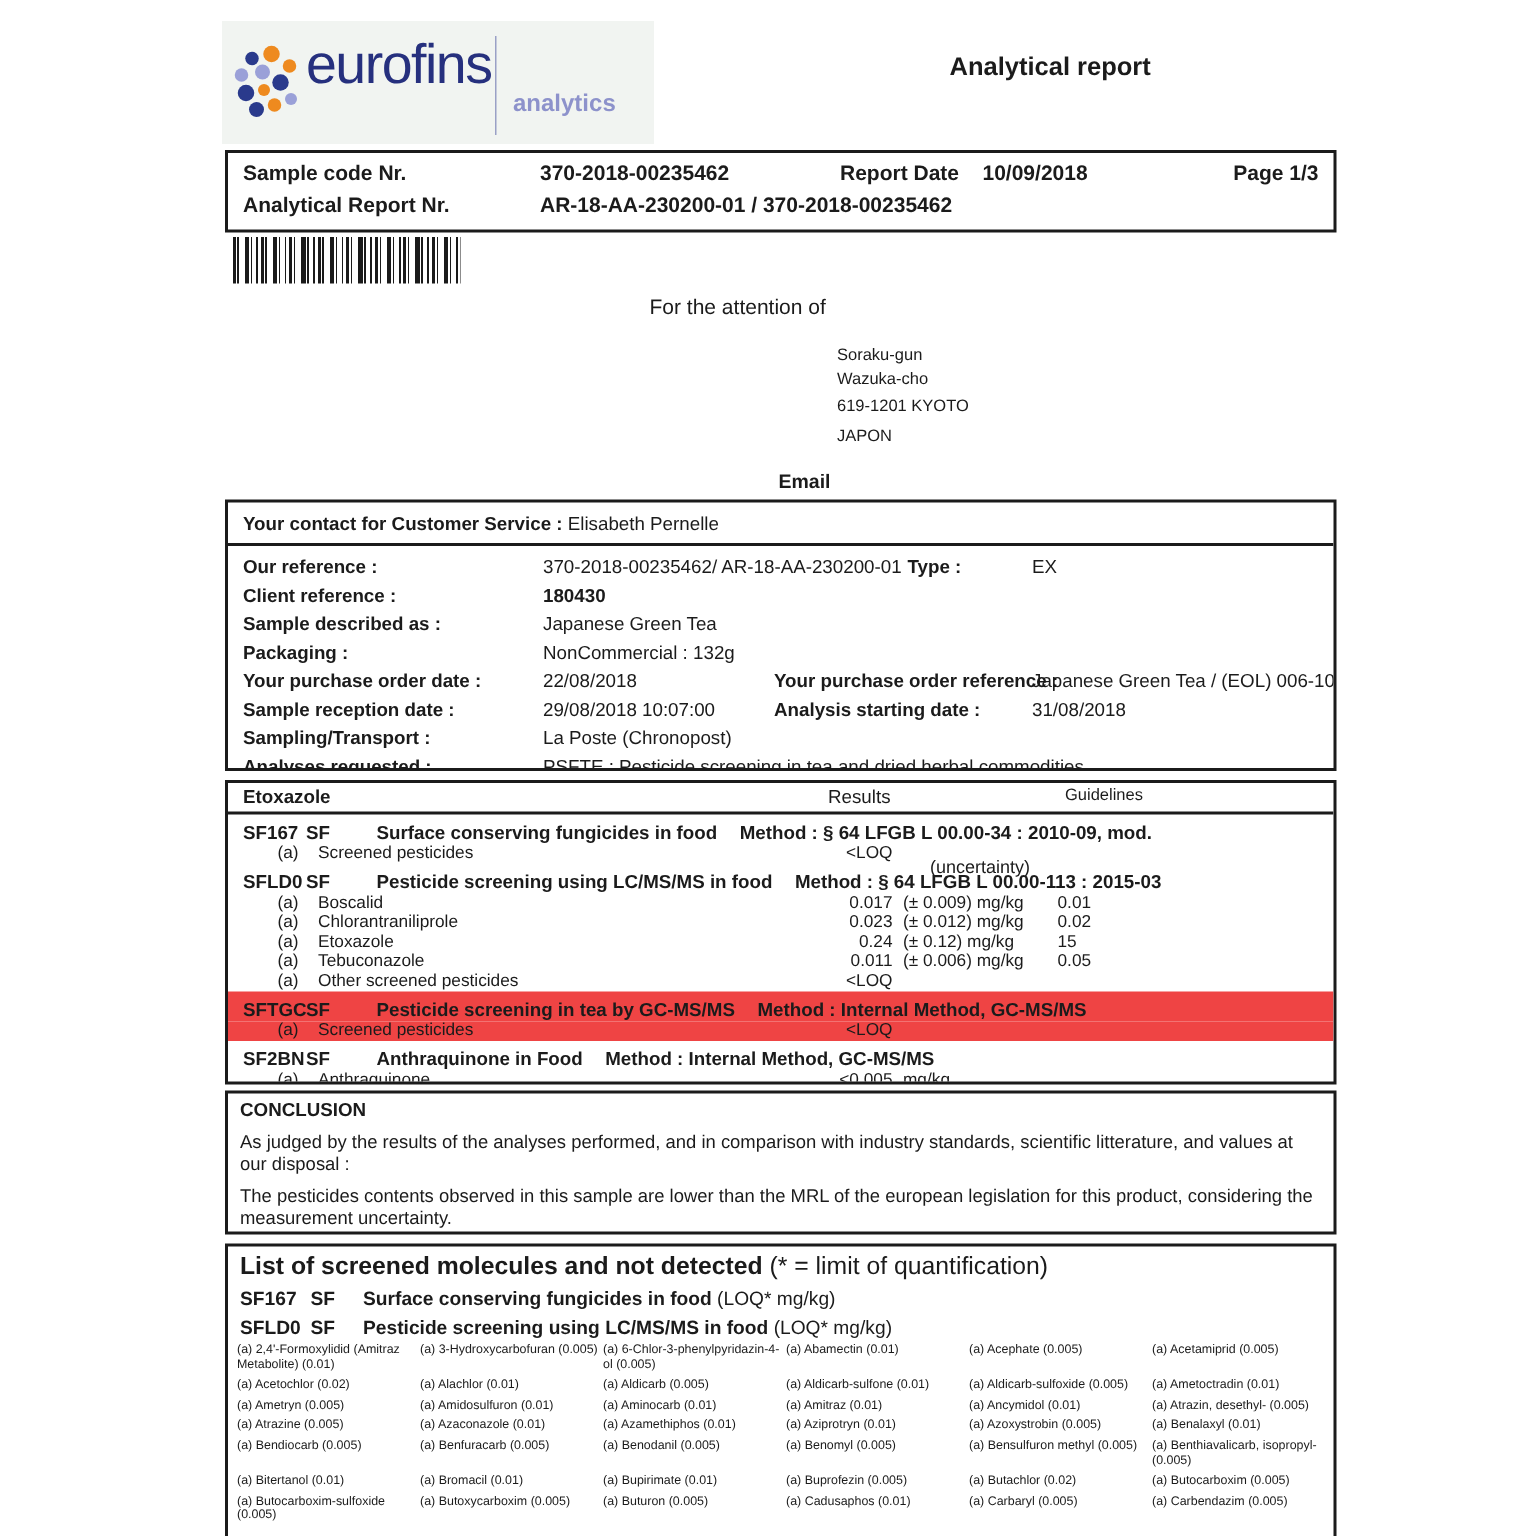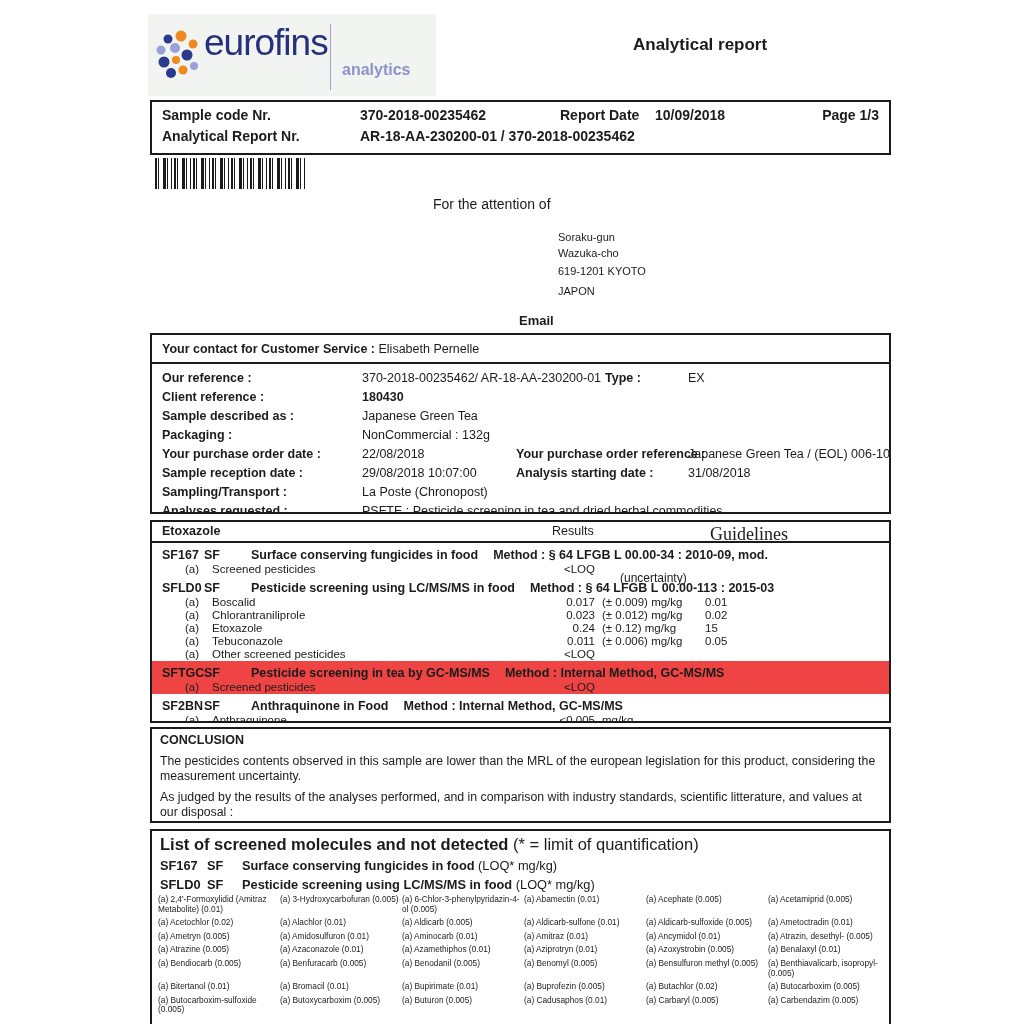--- a/index.html
+++ b/index.html
@@ -53,21 +53,21 @@
   .cb-label2{position:absolute;left:364px;font-weight:bold;}
   .cb-label2.far{left:453px;}
   .cb-value2{position:absolute;left:536px;}
 
   
   .results-box{position:absolute;left:150px;top:520px;width:737px;height:199px;border:2px solid #1b1b1b;overflow:hidden;}
   .rt-header{position:relative;height:17px;border-bottom:2px solid #1b1b1b;padding-top:2px;}
   .rt-title{position:absolute;left:10px;font-size:12.5px;font-weight:bold;}
   .rt-results{position:absolute;left:400px;font-size:12.5px;}
   .rt-unclbl{position:absolute;left:468px;font-size:12px;top:5px;margin-top:44px;}
-  .rt-guidelines{position:absolute;left:558px;font-size:18px;font-family:Liberation Serif, serif;}
+  .rt-guidelines{position:absolute;left:558px;font-size:11px;}
   .rt-sec{position:relative;height:15px;padding:5px 0 0 10px;font-size:12.5px;font-weight:bold;white-space:nowrap;}
   .rt-code{display:inline-block;width:42px;}
   .rt-lab{display:inline-block;width:47px;}
   .rt-method{margin-left:15px;}
   .rt-row{position:relative;height:13px;font-size:11.5px;}
   .rt-prefix{position:absolute;left:33px;}
   .rt-analyte{position:absolute;left:60px;}
   .rt-value{position:absolute;left:393px;width:50px;text-align:right;}
   .rt-unc{position:absolute;left:450px;}
   .rt-guide{position:absolute;left:553px;}
@@ -250,22 +250,22 @@
           <span class="rt-analyte">Anthraquinone</span>
           <span class="rt-value">&lt;0.005</span>
           <span class="rt-unc">mg/kg</span>
         </div>
       </div>
   </div>
 
   <div class="conclusion-box">
     <div class="c-title">CONCLUSION</div>
     <div class="c-paras" id="conclusion-paras">
+        <div class="c-para">As judged by the results of the analyses performed, and in comparison with industry standards, scientific litterature, and values at our disposal :</div>
         <div class="c-para">The pesticides contents observed in this sample are lower than the MRL of the european legislation for this product, considering the measurement uncertainty.</div>
-        <div class="c-para">As judged by the results of the analyses performed, and in comparison with industry standards, scientific litterature, and values at our disposal :</div>
       </div>
   </div>
 
   <div class="list-box">
     <div class="l-title">
       <span class="t-bold">List of screened molecules and not detected</span>
       <span>(* = limit of quantification)</span>
     </div>
     <div id="screened-groups">
         <div class="lg-header"><span class="lg-code">SF167</span><span class="lg-lab">SF</span><span class="lg-name">Surface conserving fungicides in food </span><span class="lg-loq">(LOQ* mg/kg)</span></div>

